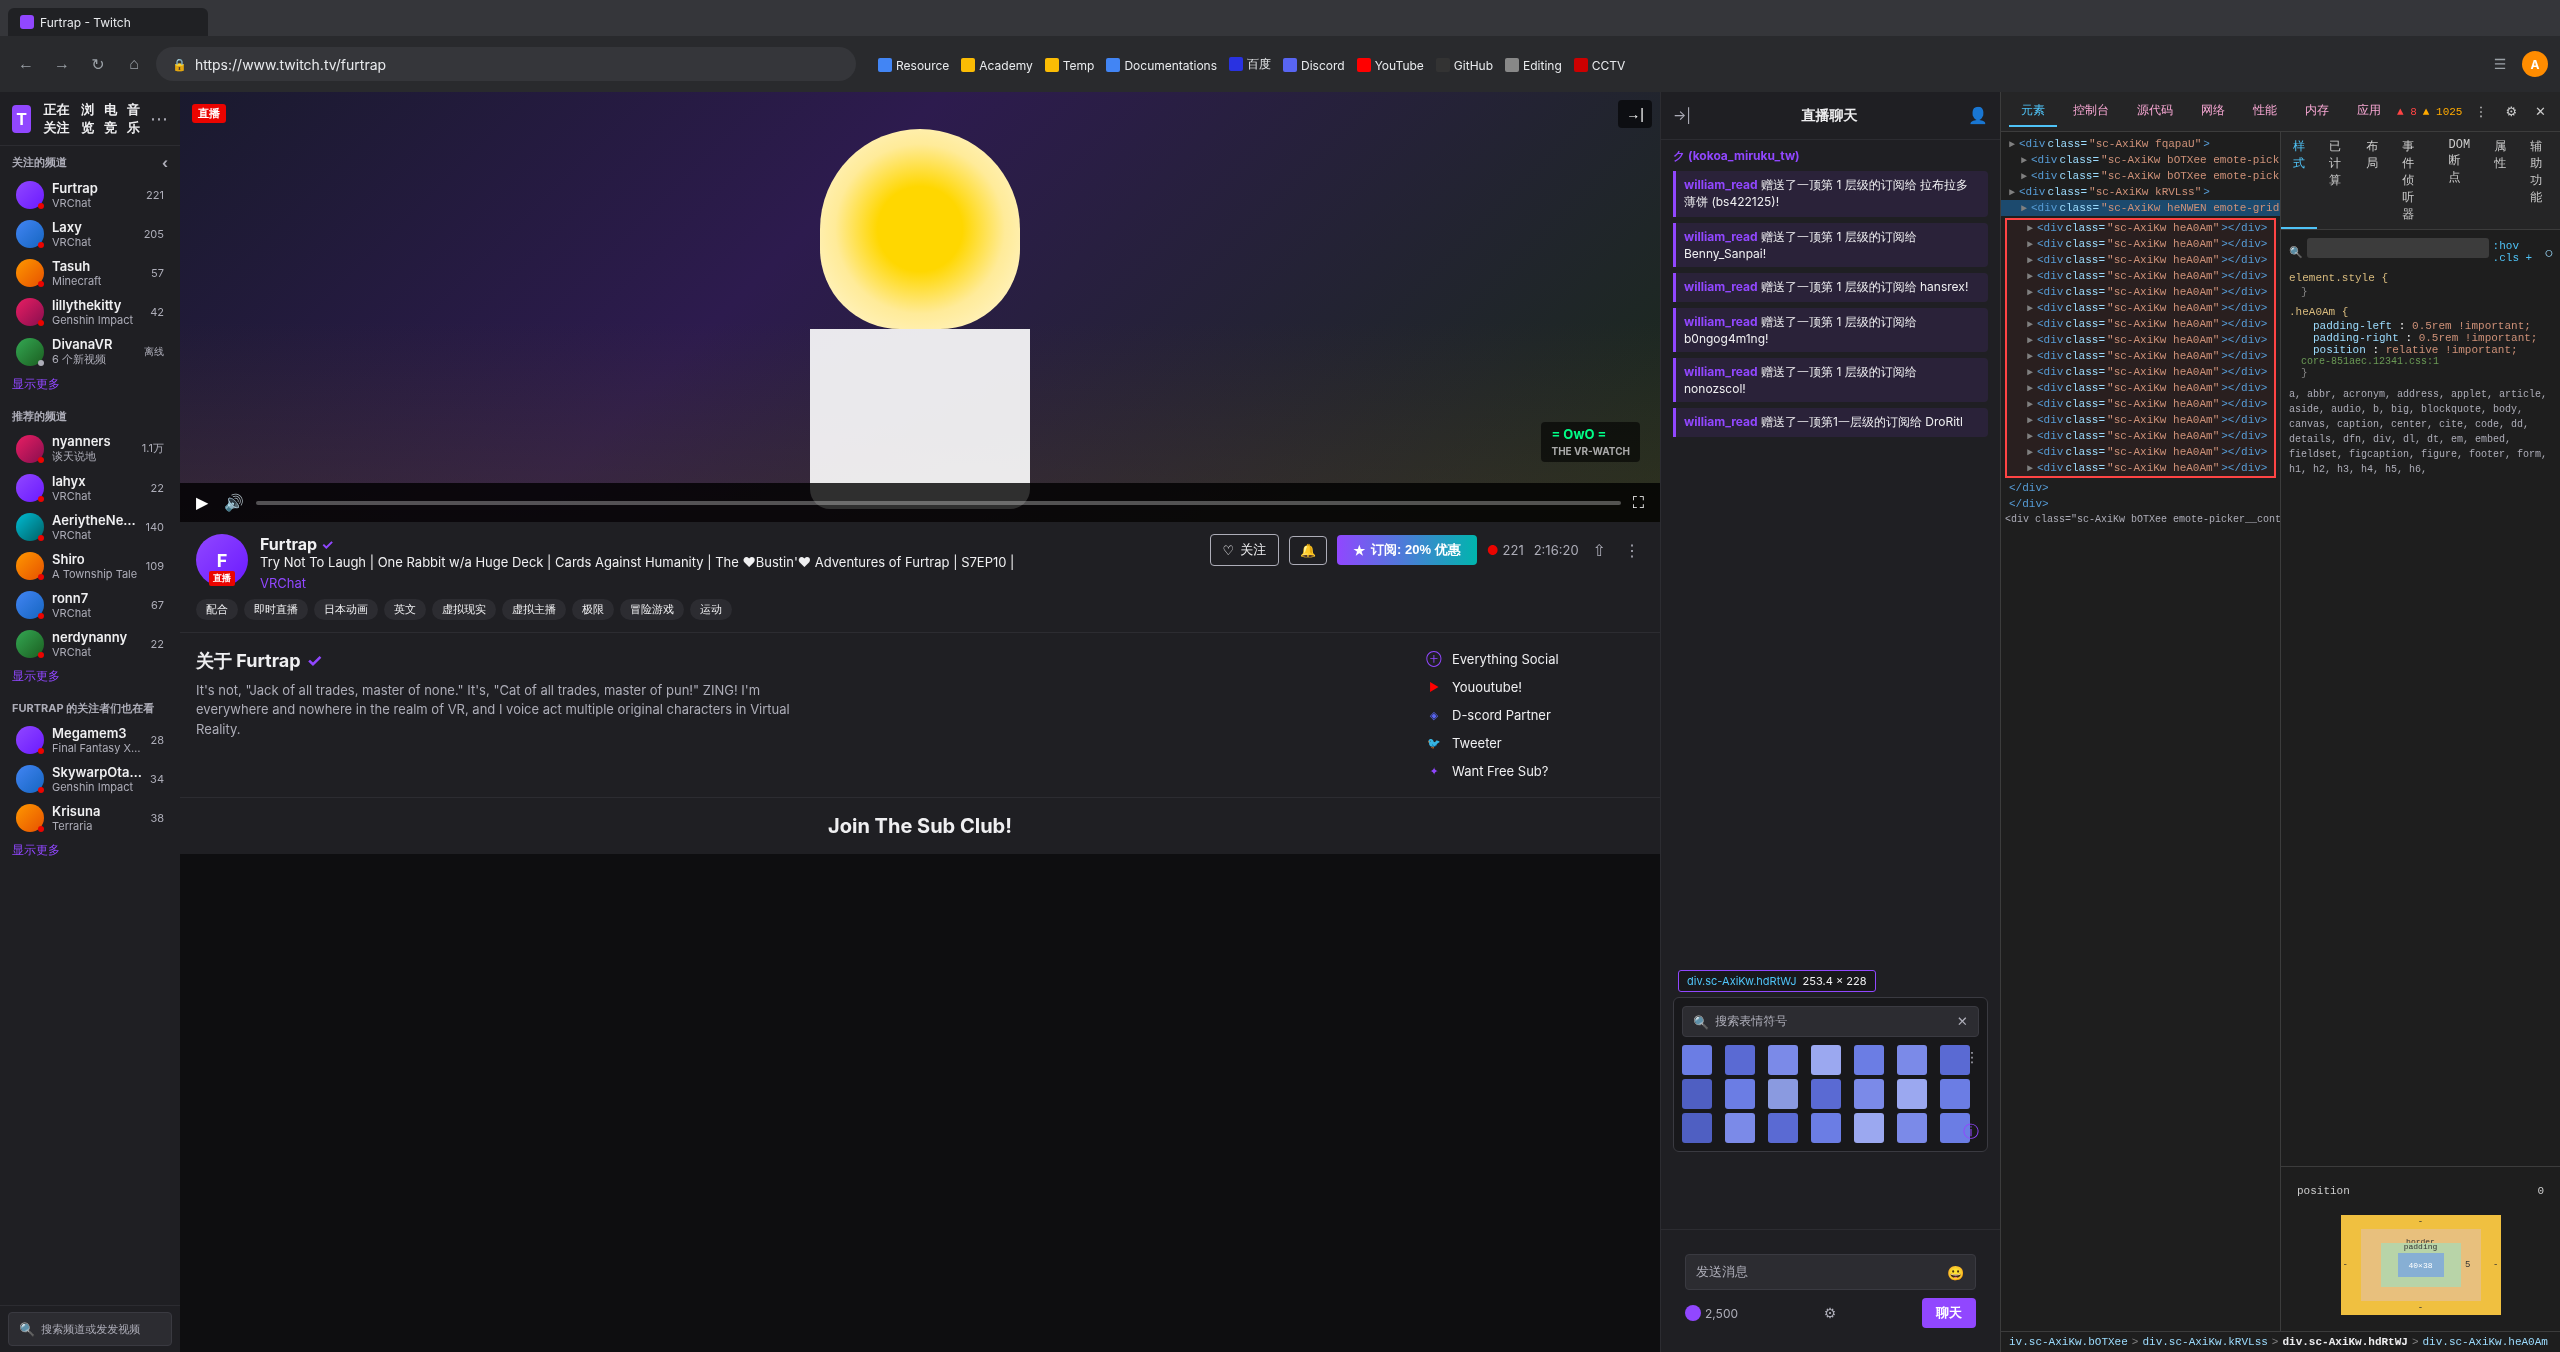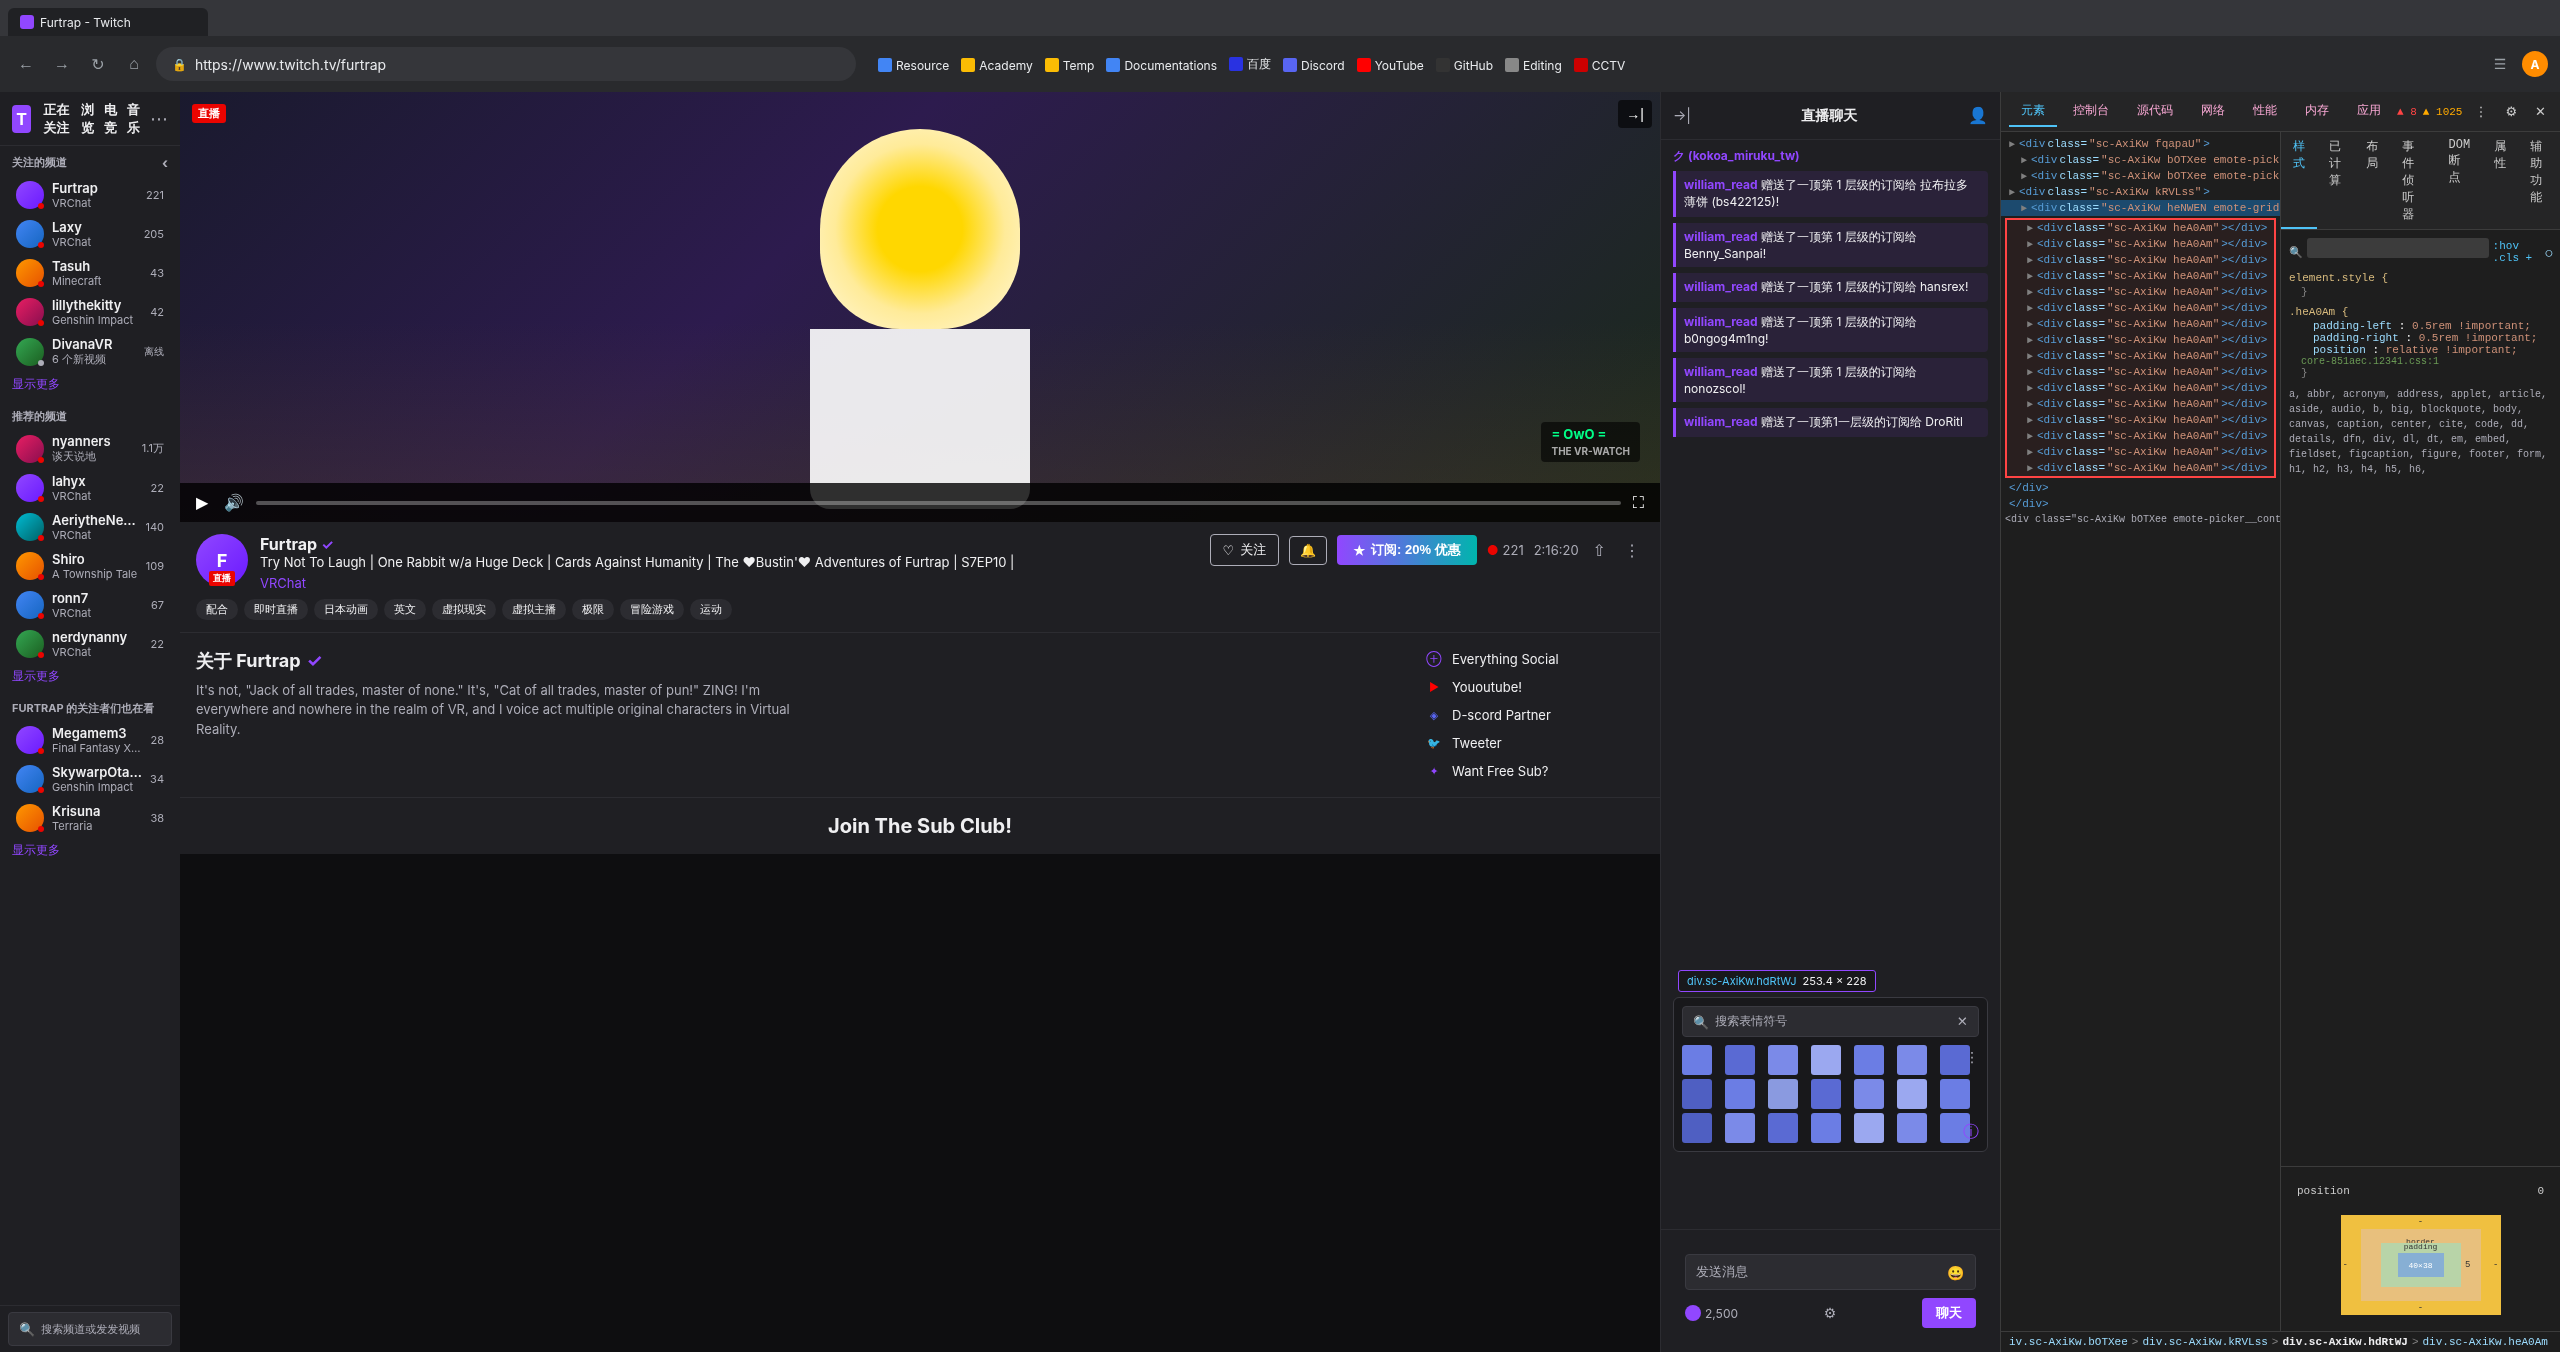--- a/index.html
+++ b/index.html
@@ -277,21 +277,21 @@
         <div class="channel-viewers">205</div>
       </div>
       <div class="channel-item">
         <div class="channel-avatar avatar-orange">
           <div class="live-dot"></div>
         </div>
         <div class="channel-info">
           <div class="channel-name">Tasuh</div>
           <div class="channel-game">Minecraft</div>
         </div>
-        <div class="channel-viewers">43</div>
+        <div class="channel-viewers">57</div>
       </div>
       <div class="channel-item">
         <div class="channel-avatar avatar-pink">
           <div class="live-dot"></div>
         </div>
         <div class="channel-info">
           <div class="channel-name">lillythekitty</div>
           <div class="channel-game">Genshin Impact</div>
         </div>
         <div class="channel-viewers">42</div>

